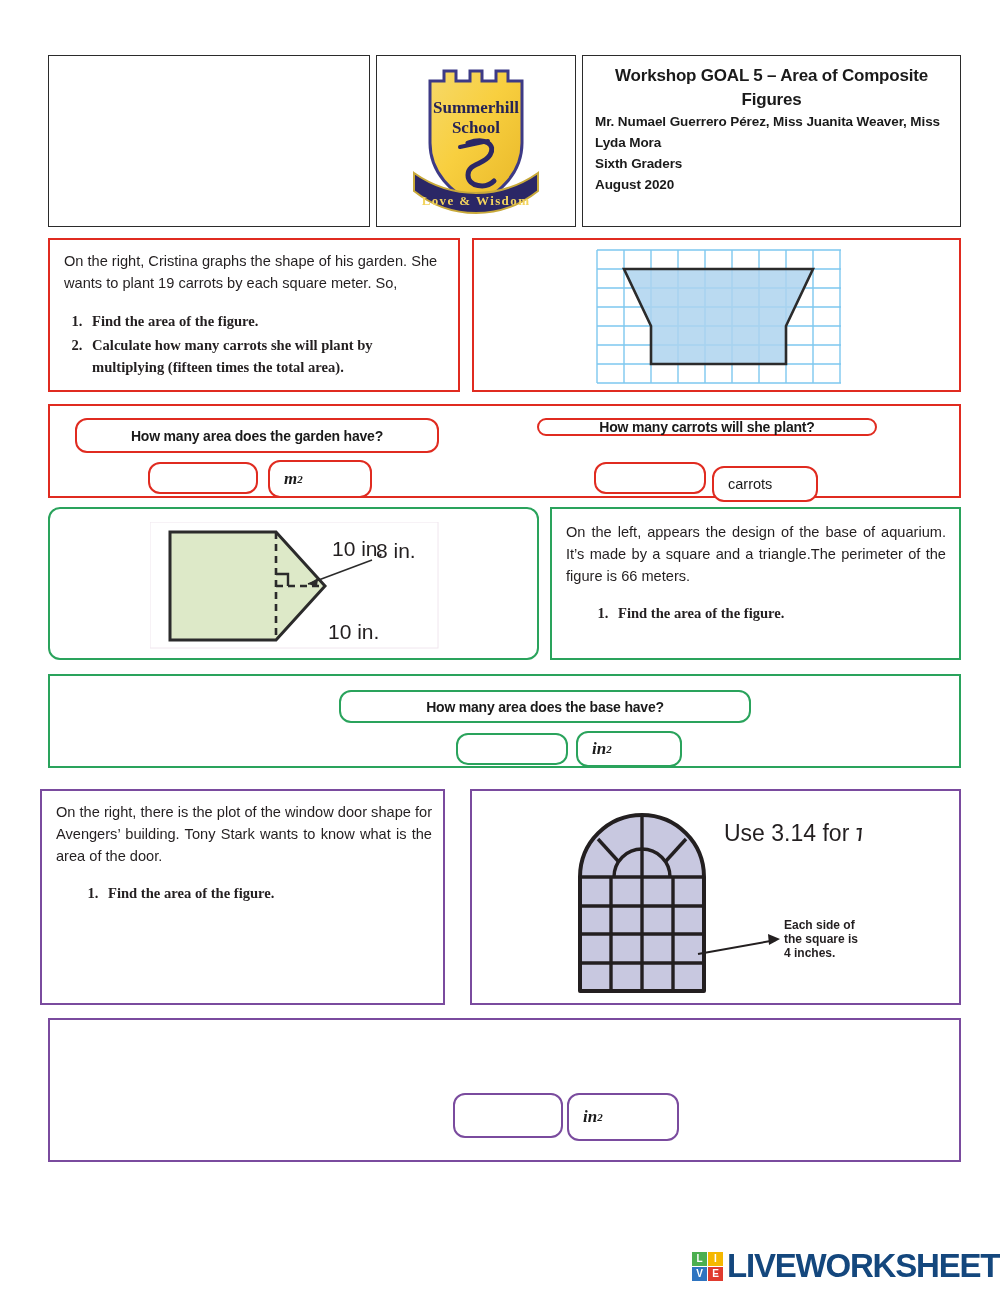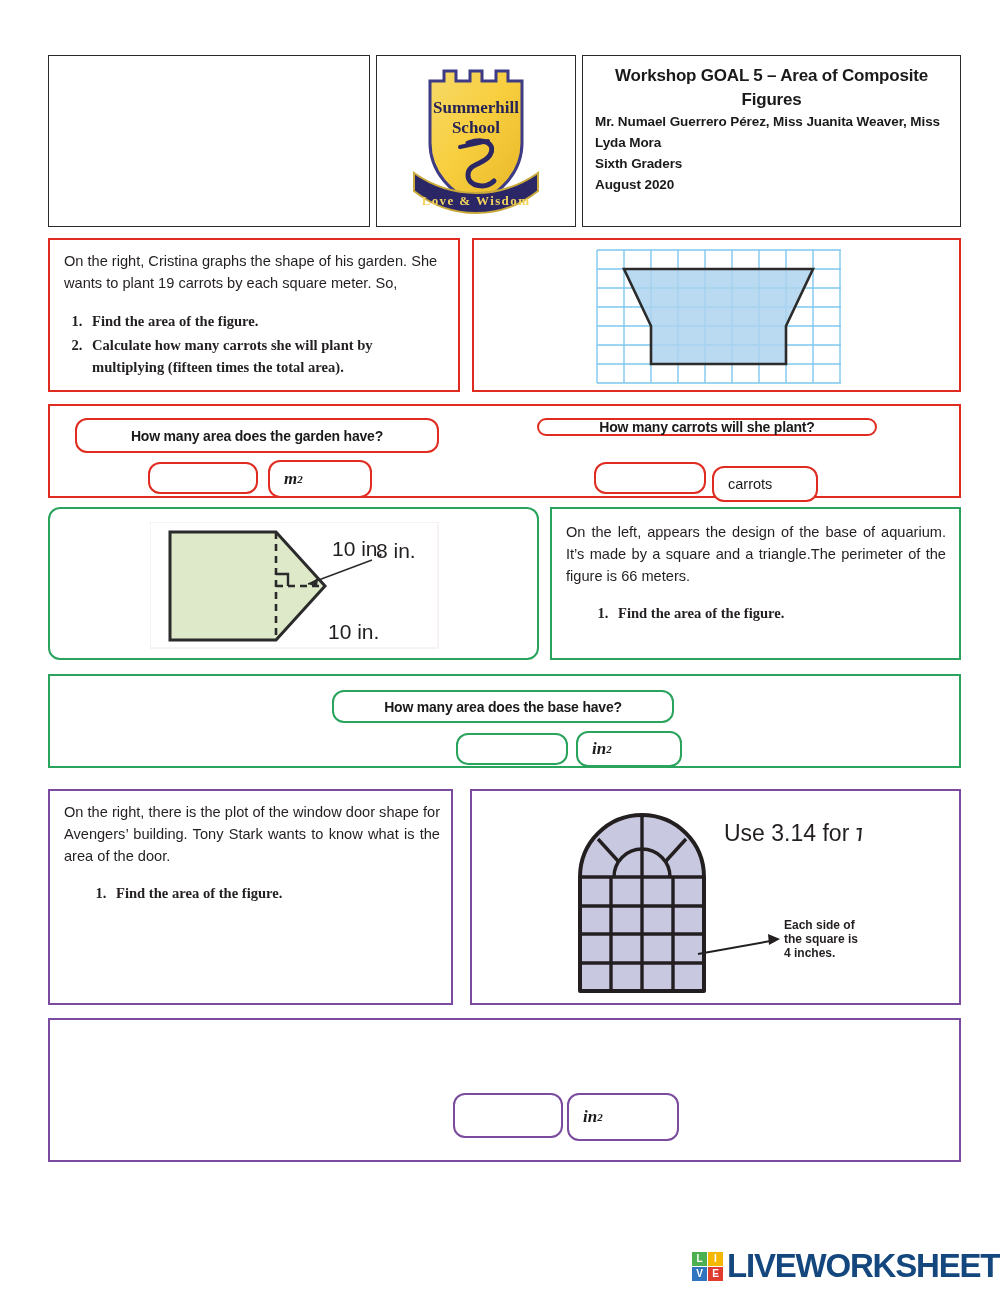--- a/index.html
+++ b/index.html
@@ -309,35 +309,35 @@
   <div class="sect green" style="left:550px; top:507px; width:411px; height:153px;">
     <div class="prose justify" style="left:14px; top:12px; width:380px;">
       On the left, appears the design of the base of aquarium. It’s made by a <b>square</b> and a <b>triangle</b>.The <b>perimeter of the figure</b> is <b>66 meters.</b>
       <ol class="numlist indent">
         <li>Find the area of the figure.</li>
       </ol>
     </div>
   </div>
 
   <div class="sect green" style="left:48px; top:674px; width:913px; height:94px;">
-    <div class="inner-box ib-green" style="left:282px; top:14px; width:342px; height:33px;">
+    <div class="inner-box ib-green" style="left:289px; top:14px; width:412px; height:33px;">
       <div class="qlabel">How many area does the base have?</div>
     </div>
     <div class="inner-box ib-green" style="left:406px; top:57px; width:112px; height:32px;">
       <input class="answer-input" type="text" value="" style="">
     </div>
     <div class="inner-box ib-green" style="left:526px; top:55px; width:106px; height:36px;">
       <div class="unit">
           <span>in</span>
           <sup>2</sup>
         </div>
     </div>
   </div>
 
-  <div class="sect purp" style="left:48px; top:789px; width:405px; height:216px;padding-left:17px;">
+  <div class="sect purp" style="left:40px; top:789px; width:405px; height:216px;padding-left:17px;">
     <div class="prose justify" style="left:14px; top:10px; width:376px;">
       <span>On the right, there is the plot of the window door shape for Avengers’ building. Tony Stark wants to know what is the area of the door.</span>
       <ol class="numlist indent">
         <li>Find the area of the figure.</li>
       </ol>
     </div>
   </div>
 
   <div class="sect purp" style="left:470px; top:789px; width:491px; height:216px;">
     <div class="figwrap" style="left:100px; top:8px;">

